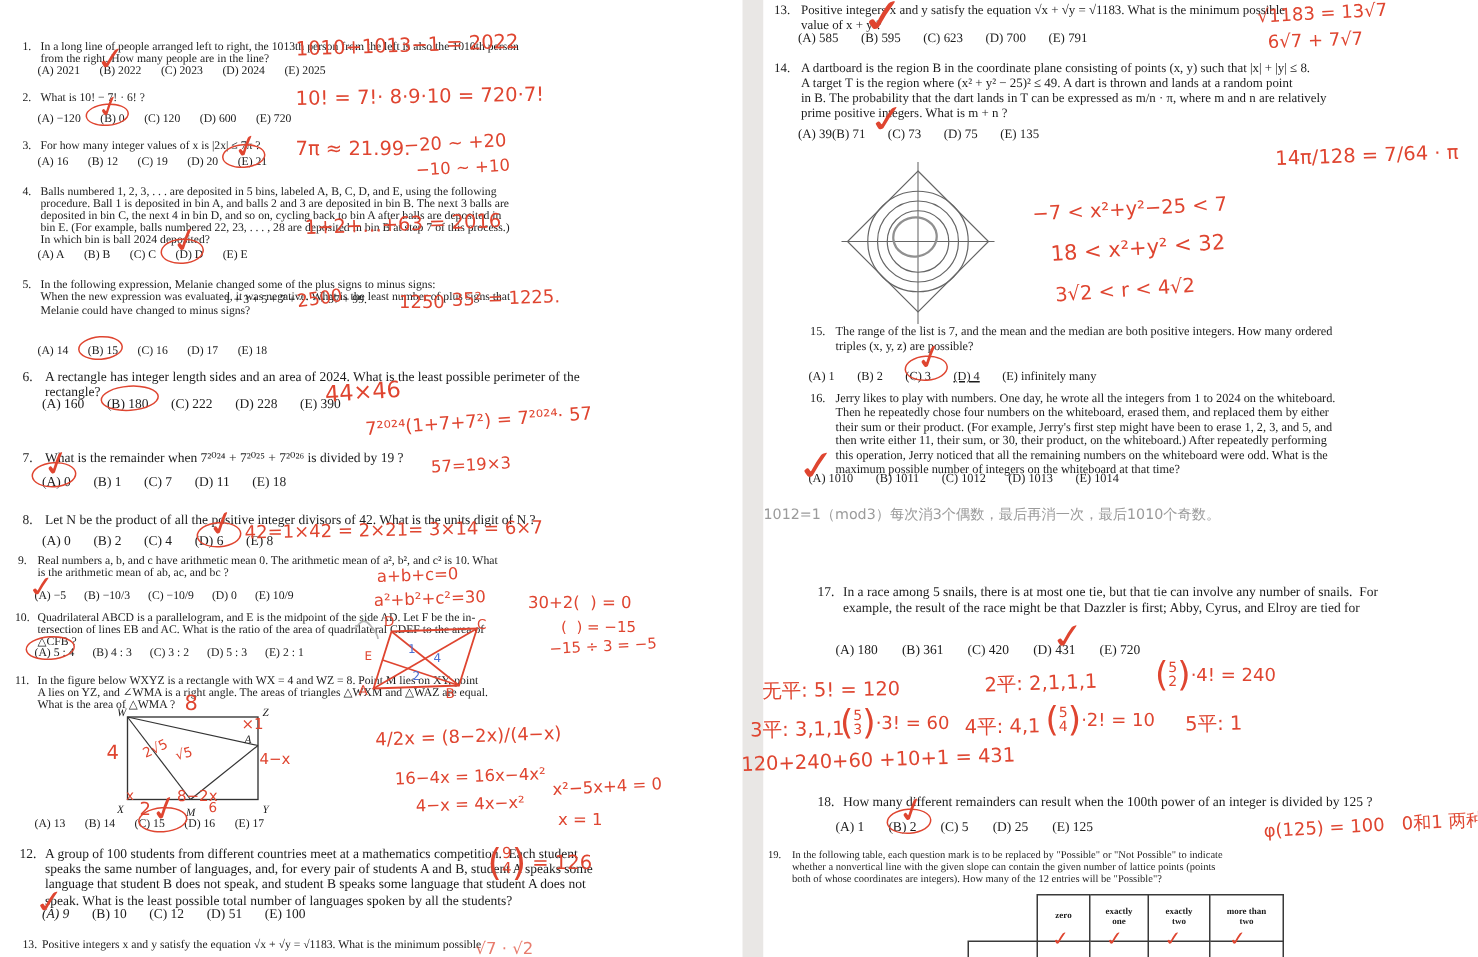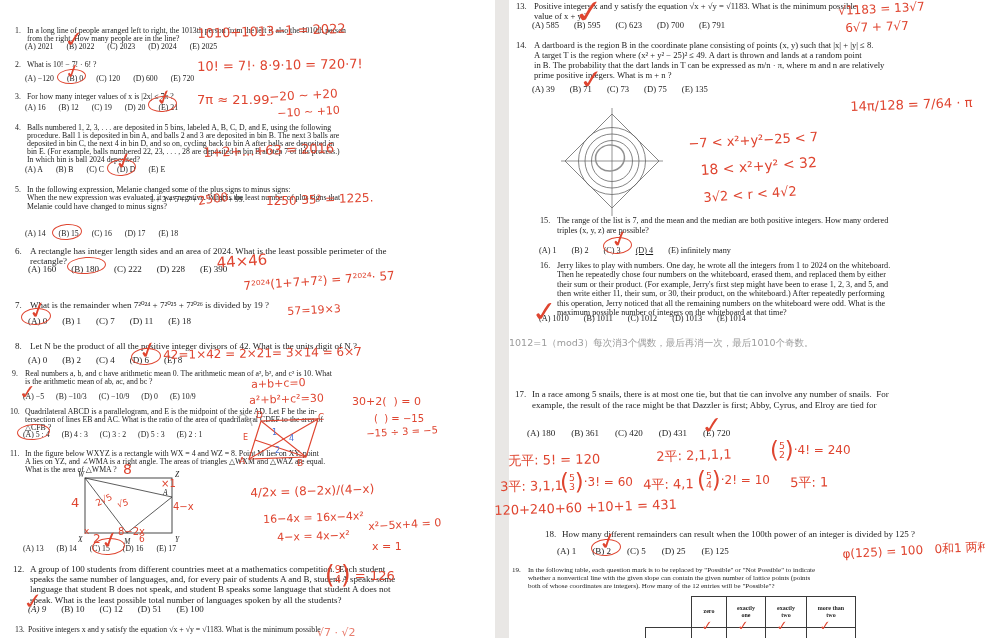--- a/index.html
+++ b/index.html
@@ -184,39 +184,39 @@
       <div class="pline">Positive integers x and y satisfy the equation √x + √y = √1183. What is the minimum possible</div>
       <div class="pline">value of x + y ?</div>
       <div class="opts" style="position: absolute; left: -2px; top: 19px;"><span class="opt" style="margin-right: 15px;">(A) 585</span><span class="opt" style="margin-right: 15px;">(B) 595</span><span class="opt" style="margin-right: 15px;">(C) 623</span><span class="opt" style="margin-right: 15px;">(D) 700</span><span class="opt" style="margin-right: 15px;">(E) 791</span></div>
     </div>
     <div class="prob" style="left: 534px; top: 40px; font-size: 8.6px; line-height: 10px;">
       <div class="pnum" style="left: -18px;">14.</div>
       <div class="pline">A dartboard is the region B in the coordinate plane consisting of points (x, y) such that |x| + |y| ≤ 8.</div>
       <div class="pline">A target T is the region where (x² + y² − 25)² ≤ 49. A dart is thrown and lands at a random point</div>
       <div class="pline">in B. The probability that the dart lands in T can be expressed as m/n · π, where m and n are relatively</div>
       <div class="pline">prime positive integers. What is m + n ?</div>
-      <div class="opts" style="position: absolute; left: -2px; top: 44px;"><span class="opt" style="margin-right: 15px;">(A) 39</span><span class="opt" style="margin-right: 15px;">(B) 71</span><span class="opt" style="margin-right: 15px;">(C) 73</span><span class="opt" style="margin-right: 15px;">(D) 75</span><span class="opt" style="margin-right: 15px;">(E) 135</span></div>
+      <div class="opts" style="position: absolute; left: -2px; top: 44px;"><span class="opt" style="">(A) 39</span><span class="opt" style="margin-right: 15px;">(B) 71</span><span class="opt" style="margin-right: 15px;">(C) 73</span><span class="opt" style="margin-right: 15px;">(D) 75</span><span class="opt" style="margin-right: 15px;">(E) 135</span></div>
     </div>
     <div class="prob" style="left: 557px; top: 216px; font-size: 8.2px; line-height: 9.8px;">
       <div class="pnum" style="left: -17px;">15.</div>
       <div class="pline">The range of the list is 7, and the mean and the median are both positive integers. How many ordered</div>
       <div class="pline">triples (x, y, z) are possible?</div>
       <div class="opts" style="position: absolute; left: -18px; top: 30px;"><span class="opt" style="margin-right: 15px;">(A) 1</span><span class="opt" style="margin-right: 15px;">(B) 2</span><span class="opt" style="margin-right: 15px;">(C) 3</span><span class="opt" style="margin-right: 15px; text-decoration: underline;">(D) 4</span><span class="opt" style="margin-right: 15px;">(E) infinitely many</span></div>
     </div>
     <div class="prob" style="left: 557px; top: 261px; font-size: 8.2px; line-height: 9.4px;">
       <div class="pnum" style="left: -17px;">16.</div>
       <div class="pline">Jerry likes to play with numbers. One day, he wrote all the integers from 1 to 2024 on the whiteboard.</div>
       <div class="pline">Then he repeatedly chose four numbers on the whiteboard, erased them, and replaced them by either</div>
       <div class="pline">their sum or their product. (For example, Jerry's first step might have been to erase 1, 2, 3, and 5, and</div>
       <div class="pline">then write either 11, their sum, or 30, their product, on the whiteboard.) After repeatedly performing</div>
       <div class="pline">this operation, Jerry noticed that all the remaining numbers on the whiteboard were odd. What is the</div>
       <div class="pline">maximum possible number of integers on the whiteboard at that time?</div>
       <div class="opts" style="position: absolute; left: -18px; top: 53px;"><span class="opt" style="margin-right: 15px;">(A) 1010</span><span class="opt" style="margin-right: 15px;">(B) 1011</span><span class="opt" style="margin-right: 15px;">(C) 1012</span><span class="opt" style="margin-right: 15px;">(D) 1013</span><span class="opt" style="margin-right: 15px;">(E) 1014</span></div>
     </div>
-    <div class="prob" style="left: 532px; top: 389px; font-size: 9px; line-height: 11px;">
+    <div class="prob" style="left: 562px; top: 389px; font-size: 9px; line-height: 11px;">
       <div class="pnum" style="left: -17px;">17.</div>
       <div class="pline">In a race among 5 snails, there is at most one tie, but that tie can involve any number of snails.  For</div>
       <div class="pline">example, the result of the race might be that Dazzler is first; Abby, Cyrus, and Elroy are tied for</div>
       <div class="opts" style="position: absolute; left: -5px; top: 39px;"><span class="opt" style="margin-right: 16px;">(A) 180</span><span class="opt" style="margin-right: 16px;">(B) 361</span><span class="opt" style="margin-right: 16px;">(C) 420</span><span class="opt" style="margin-right: 16px;">(D) 431</span><span class="opt" style="margin-right: 16px;">(E) 720</span></div>
     </div>
     <div class="prob" style="left: 562px; top: 529px; font-size: 9px; line-height: 11px;">
       <div class="pnum" style="left: -17px;">18.</div>
       <div class="pline">How many different remainders can result when the 100th power of an integer is divided by 125 ?</div>
       <div class="opts" style="position: absolute; left: -5px; top: 17px;"><span class="opt" style="margin-right: 16px;">(A) 1</span><span class="opt" style="margin-right: 16px;">(B) 2</span><span class="opt" style="margin-right: 16px;">(C) 5</span><span class="opt" style="margin-right: 16px;">(D) 25</span><span class="opt" style="margin-right: 16px;">(E) 125</span></div>
     </div>

